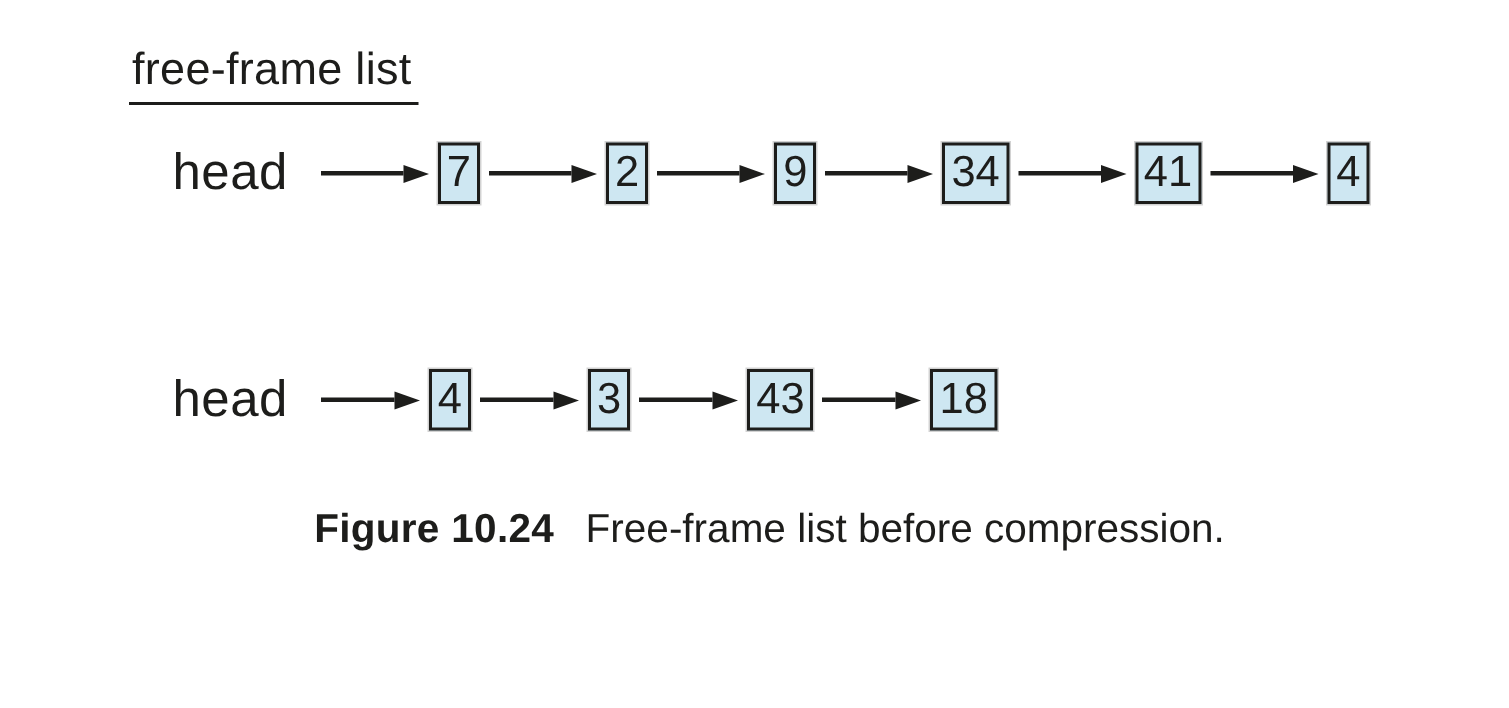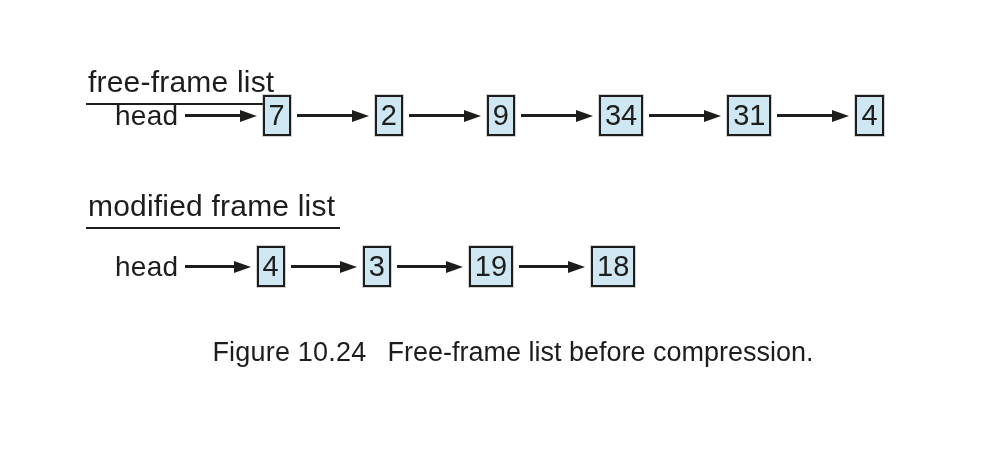--- a/index.html
+++ b/index.html
@@ -19,38 +19,38 @@
   .list-title {
     position: absolute;
     left: 86px;
     font-size: 30px;
     line-height: 1.15;
     color: var(--ink, #1d1d1b);
     border-bottom: 2.5px solid var(--ink, #1d1d1b);
     padding: 0 5px 3px 2px;
     letter-spacing: 0.2px;
   }
-  #title-1 { top: 30px; margin-top: 35px; }
+  #title-1 { top: 30px; }
   #title-2 { top: 189px; }
 
   .node-row {
     position: absolute;
     left: 115px;
     height: 45px;
     display: flex;
     align-items: center;
     gap: 6px;
   }
   #row-1 { top: 93px; }
   #row-2 { top: 244px; }
 
   .head-label {
-    font-size: 28px;
+    font-size: 34px;
     color: var(--ink, #1d1d1b);
-    margin-right: 0;
+    margin-right: 16px;
     letter-spacing: 0.3px;
   }
 
   .arrow {
     display: flex;
     align-items: center;
     height: 14px;
   }
   .arrow-long  { width: 72px; }
   .arrow-short { width: 66px; }
@@ -86,21 +86,21 @@
     position: absolute;
     top: 337px;
     left: 0;
     width: 100%;
     text-align: center;
     font-size: 27px;
     color: var(--ink, #1d1d1b);
     white-space: nowrap;
   }
   .caption .cap-label {
-    font-weight: normal;
+    font-weight: bold;
     margin-right: 21px;
     letter-spacing: 0.2px;
     margin-left: 20px;
   }
 </style>
 </head>
 <body>
 
 <div id="canvas">
 
@@ -125,47 +125,46 @@
     <span class="frame-node">9</span>
     <span class="arrow arrow-long">
         <span class="shaft"></span>
         <span class="tip"></span>
       </span>
     <span class="frame-node">34</span>
     <span class="arrow arrow-long">
         <span class="shaft"></span>
         <span class="tip"></span>
       </span>
-    <span class="frame-node">31</span>
+    <span class="frame-node">41</span>
     <span class="arrow arrow-long">
         <span class="shaft"></span>
         <span class="tip"></span>
       </span>
     <span class="frame-node">4</span>
   </div>
 
-  <div class="list-title" id="title-2">modified frame list</div>
 
   <div class="node-row" id="row-2">
     <span class="head-label">head</span>
     <span class="arrow arrow-short">
         <span class="shaft"></span>
         <span class="tip"></span>
       </span>
     <span class="frame-node">4</span>
     <span class="arrow arrow-short">
         <span class="shaft"></span>
         <span class="tip"></span>
       </span>
     <span class="frame-node">3</span>
     <span class="arrow arrow-short">
         <span class="shaft"></span>
         <span class="tip"></span>
       </span>
-    <span class="frame-node">19</span>
+    <span class="frame-node">43</span>
     <span class="arrow arrow-short">
         <span class="shaft"></span>
         <span class="tip"></span>
       </span>
     <span class="frame-node">18</span>
   </div>
 
   <div class="caption">
     <span class="cap-label">Figure 10.24</span><span class="cap-text">Free-frame list before compression.</span>
   </div>

